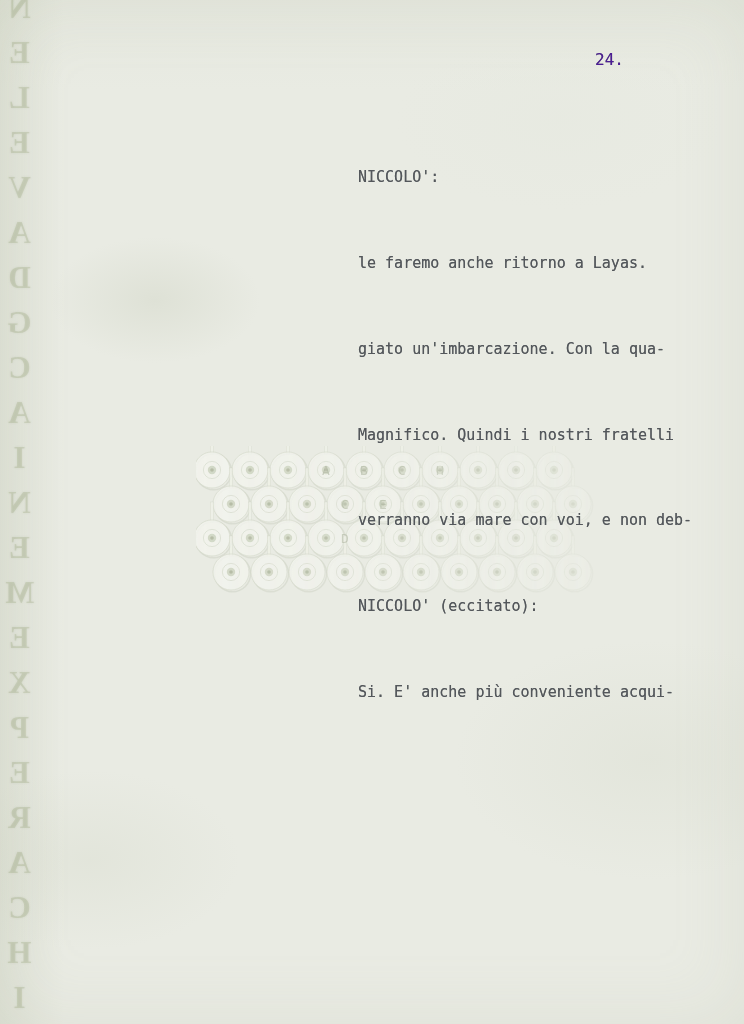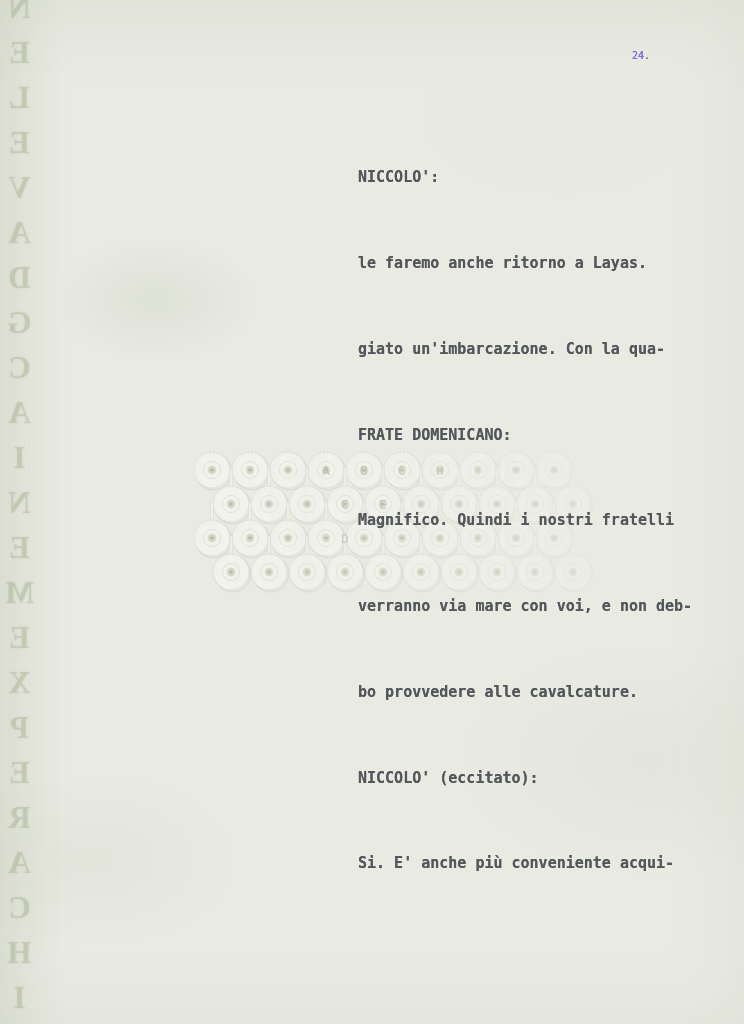--- a/index.html
+++ b/index.html
@@ -56,38 +56,37 @@
     position: absolute;
     left: 196px;
     top: 446px;
     pointer-events: none;
   }
 
   .pagenum {
     position: absolute;
     left: 595px;
     top: 50px;
-    font-size: 10px;
-    color: #8b5cf6;
+    font-size: 16px;
+    color: #4c1d95;
     text-shadow: 0 0 0.4px rgba(84,88,92,0.8);
     white-space: pre;
-    margin-left: 37px;
   }
 
   .body-text {
     position: absolute;
     left: 358px;
     top: 106px;
     font-size: 15px;
     line-height: 28.6px;
     color: #53575b;
     text-shadow: 0 0 0.4px rgba(83,87,91,0.75);
     white-space: pre;
   }
-  .ln { height: 28.6px; font-weight: bold; }
+  .ln { height: 28.6px; }
 
   .stamp-letter {
     font-family: "DejaVu Sans Mono", monospace;
     font-size: 13px;
     fill: rgba(150,158,133,0.55);
     text-anchor: middle;
   }
 </style>
 </head>
 <body>
@@ -172,24 +171,22 @@
       <text class="stamp-letter" x="149" y="97">D</text>
     </g>
   </svg>
 
   <div class="pagenum">24.</div>
 
   <div class="body-text">
     <div class="ln">NICCOLO':</div>
     <div class="ln">le faremo anche ritorno a Layas.</div>
     <div class="ln">giato un'imbarcazione. Con la qua-</div>
-    <div class="ln">FRATE DOMENICANO:</div>
     <div class="ln">Magnifico. Quindi i nostri fratelli</div>
     <div class="ln">verranno via mare con voi, e non deb-</div>
-    <div class="ln">bo provvedere alle cavalcature.</div>
     <div class="ln">NICCOLO' (eccitato):</div>
     <div class="ln">Si. E' anche più conveniente acqui-</div>
     
     
     
     
     
     
     
     

